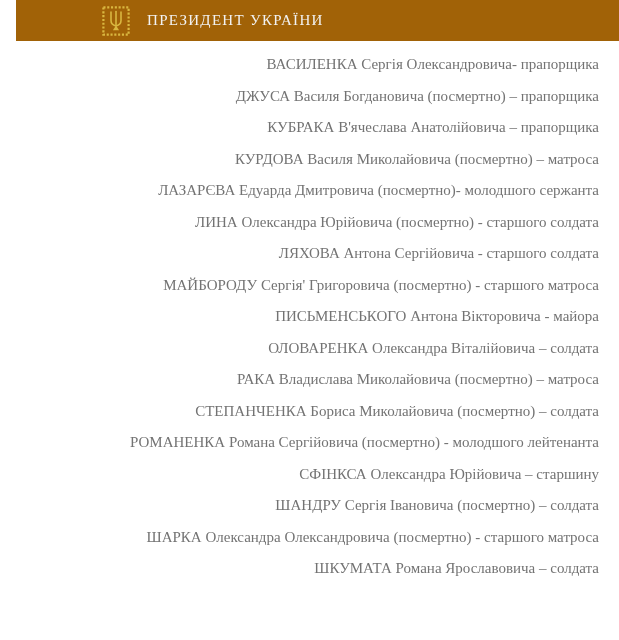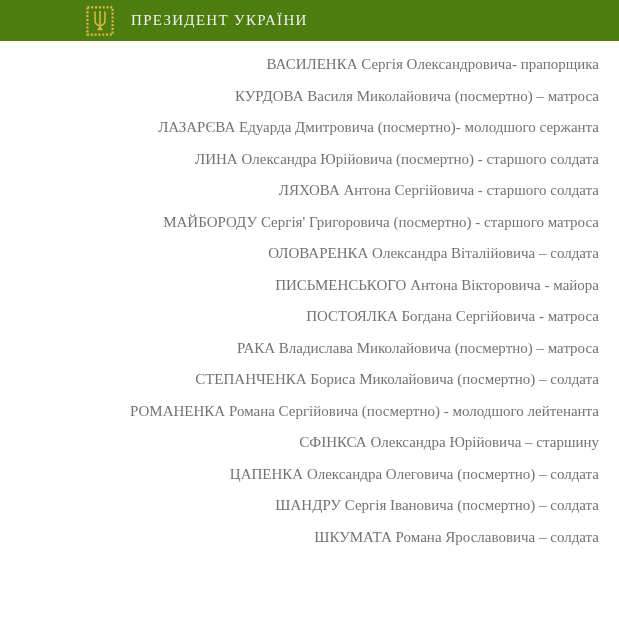--- a/index.html
+++ b/index.html
@@ -6,25 +6,26 @@
     margin: 0;
     padding: 0;
     width: 619px;
     height: 640px;
     background: #ffffff;
     font-family: "Liberation Serif", "DejaVu Serif", serif;
     overflow: hidden;
   }
   .site-header {
     height: 41px;
-    background: #4d7c0f;
+    background: #a16207;
     display: flex;
     align-items: center;
     padding-left: 86px;
     box-sizing: border-box;
+    margin-left: 16px;
   }
   .home-link {
     display: flex;
     align-items: center;
     cursor: pointer;
     text-decoration: none;
   }
   .emblem {
     width: 28px;
     height: 30px;
@@ -63,28 +64,29 @@
         <path d="M14 5.5 v14.3"></path>
       </g>
       <path d="M14 19.5 l-3.1 4.8 h6.2 z" fill="#d9b740"></path>
     </svg>
     <span class="header-title">ПРЕЗИДЕНТ УКРАЇНИ</span>
   </div>
 </header>
 
 <main class="content">
     <p class="list-item">ВАСИЛЕНКА Сергія Олександровича- прапорщика</p>
+    <p class="list-item">ДЖУСА Василя Богдановича (посмертно) – прапорщика</p>
+    <p class="list-item">КУБРАКА В'ячеслава Анатолійовича – прапорщика</p>
     <p class="list-item">КУРДОВА Василя Миколайовича (посмертно) – матроса</p>
     <p class="list-item">ЛАЗАРЄВА Едуарда Дмитровича (посмертно)- молодшого сержанта</p>
     <p class="list-item">ЛИНА Олександра Юрійовича (посмертно) - старшого солдата</p>
     <p class="list-item">ЛЯХОВА Антона Сергійовича - старшого солдата</p>
     <p class="list-item">МАЙБОРОДУ Сергія' Григоровича (посмертно) - старшого матроса</p>
+    <p class="list-item">ПИСЬМЕНСЬКОГО Антона Вікторовича - майора</p>
     <p class="list-item">ОЛОВАРЕНКА Олександра Віталійовича – солдата</p>
-    <p class="list-item">ПИСЬМЕНСЬКОГО Антона Вікторовича - майора</p>
-    <p class="list-item">ПОСТОЯЛКА Богдана Сергійовича - матроса</p>
     <p class="list-item">РАКА Владислава Миколайовича (посмертно) – матроса</p>
     <p class="list-item">СТЕПАНЧЕНКА Бориса Миколайовича (посмертно) – солдата</p>
     <p class="list-item">РОМАНЕНКА Романа Сергійовича (посмертно) - молодшого лейтенанта</p>
     <p class="list-item">СФІНКСА Олександра Юрійовича – старшину</p>
-    <p class="list-item">ЦАПЕНКА Олександра Олеговича (посмертно) – солдата</p>
     <p class="list-item">ШАНДРУ Сергія Івановича (посмертно) – солдата</p>
+    <p class="list-item">ШАРКА Олександра Олександровича (посмертно) - старшого матроса</p>
     <p class="list-item">ШКУМАТА Романа Ярославовича – солдата</p>
   </main>
 
 </body></html>

